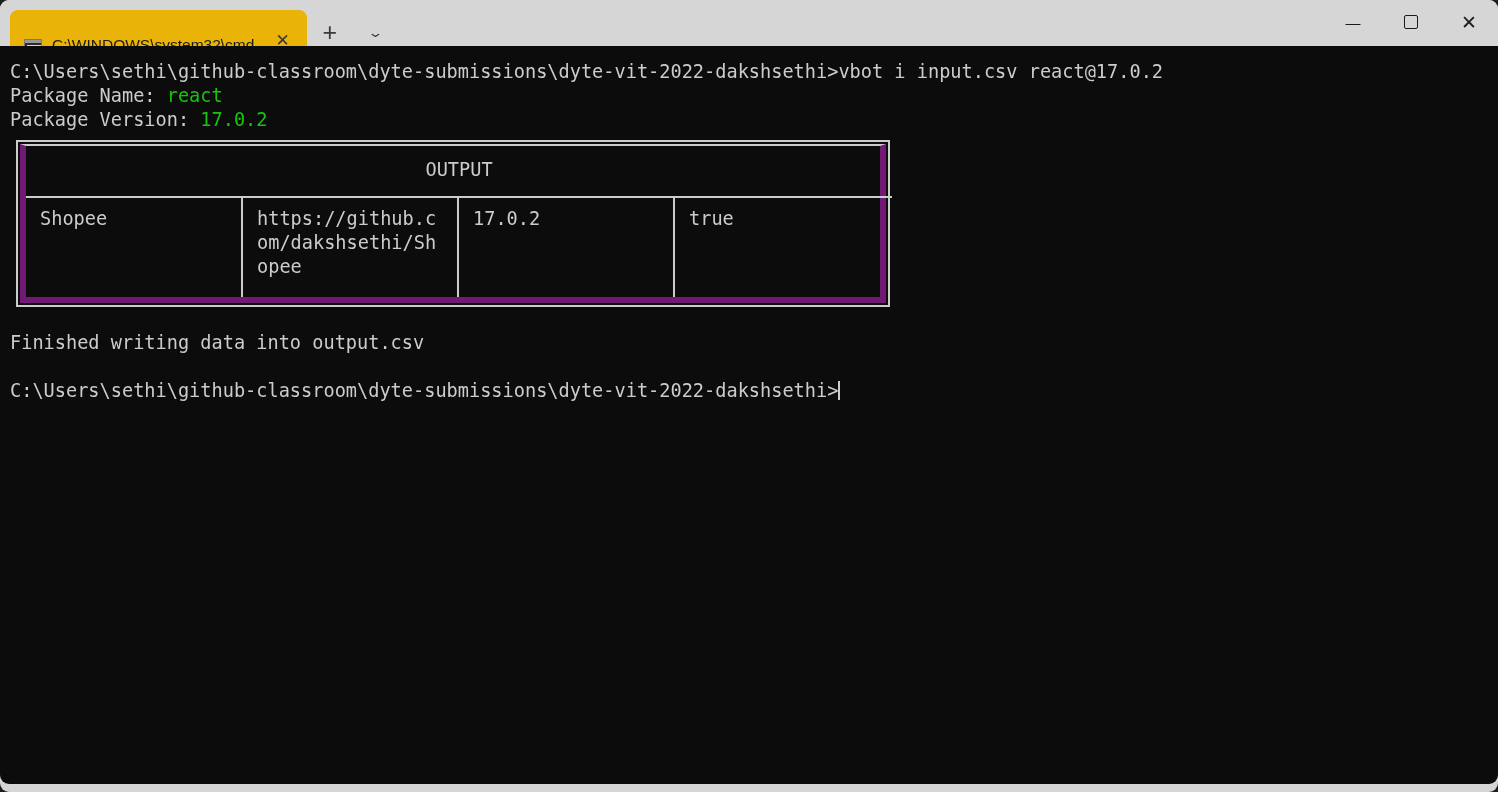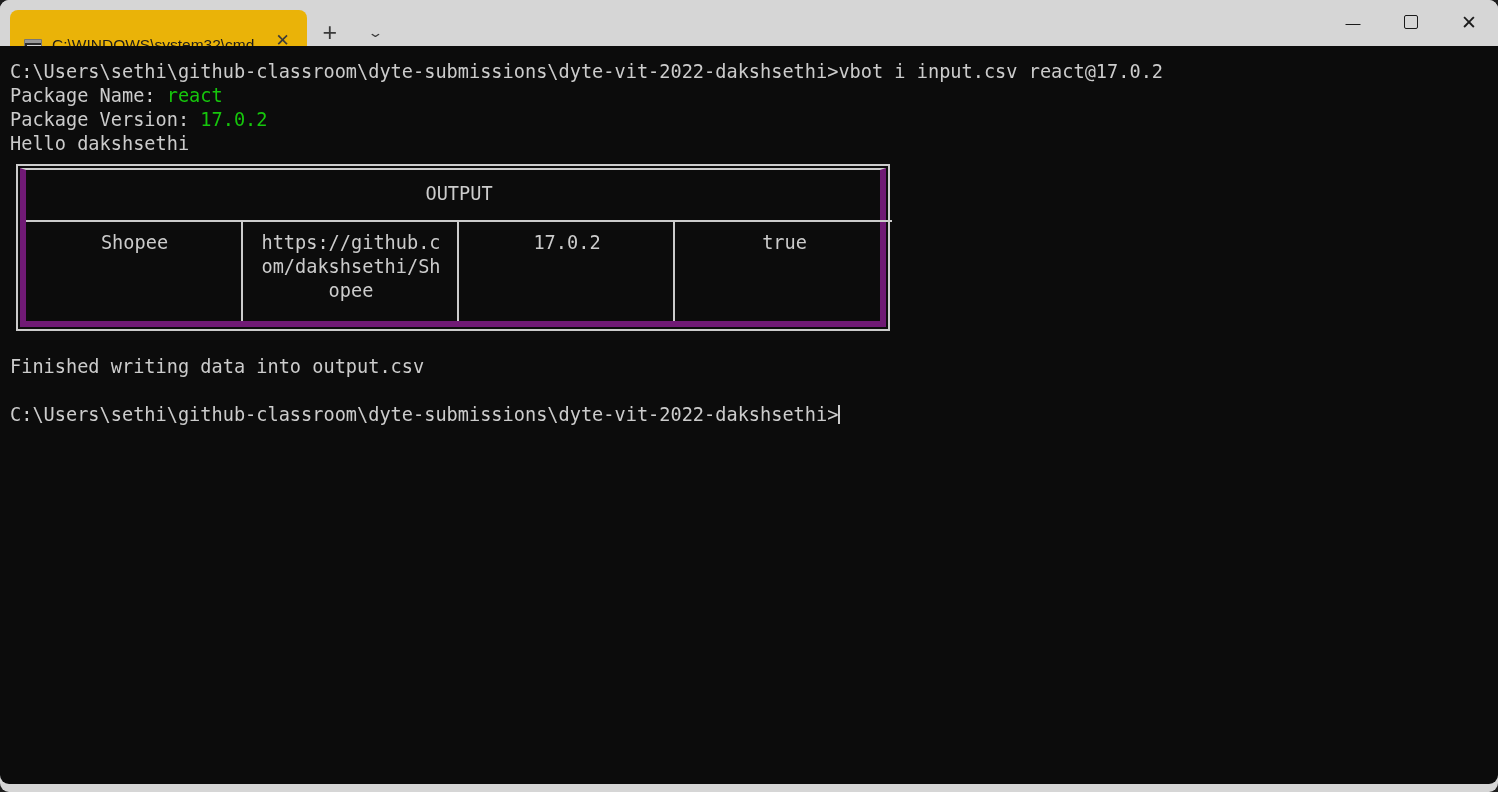--- a/index.html
+++ b/index.html
@@ -172,21 +172,20 @@
     white-space: pre-wrap;
     word-break: break-all;
   }
   table.out th.hdr {
     text-align: center;
     border-bottom: 2px solid #cccccc;
     padding: 12px 0 14px 0;
   }
   table.out td {
     border-right: 2px solid #cccccc;
-    text-align: center;
   }
   table.out td:last-child { border-right: none; }
   table.out tr.body td { height: 100px; }
 
   .col1 { width: 216px; }
   .col2 { width: 216px; }
   .col3 { width: 216px; }
   .col4 { width: 218px; }
 </style>
 </head>
@@ -225,21 +224,20 @@
   <div id="terminal">
 
     <div class="line"><span>C:\Users\sethi\github-classroom\dyte-submissions\dyte-vit-2022-dakshsethi&gt;</span><span>vbot i input.csv react@17.0.2</span></div>
 
 
     <div class="line"><span>Package Name: </span><span class="green">react</span></div>
 
     <div class="line"><span>Package Version: </span><span class="green">17.0.2</span></div>
 
 
-    <div class="line">Hello dakshsethi</div>
 
     <div id="table-wrap">
       <div class="tbl-outer">
         <div class="tbl-inner">
           <table class="out">
             <colgroup>
               <col class="col1">
                 <col class="col2">
                 <col class="col3">
                 <col class="col4">

